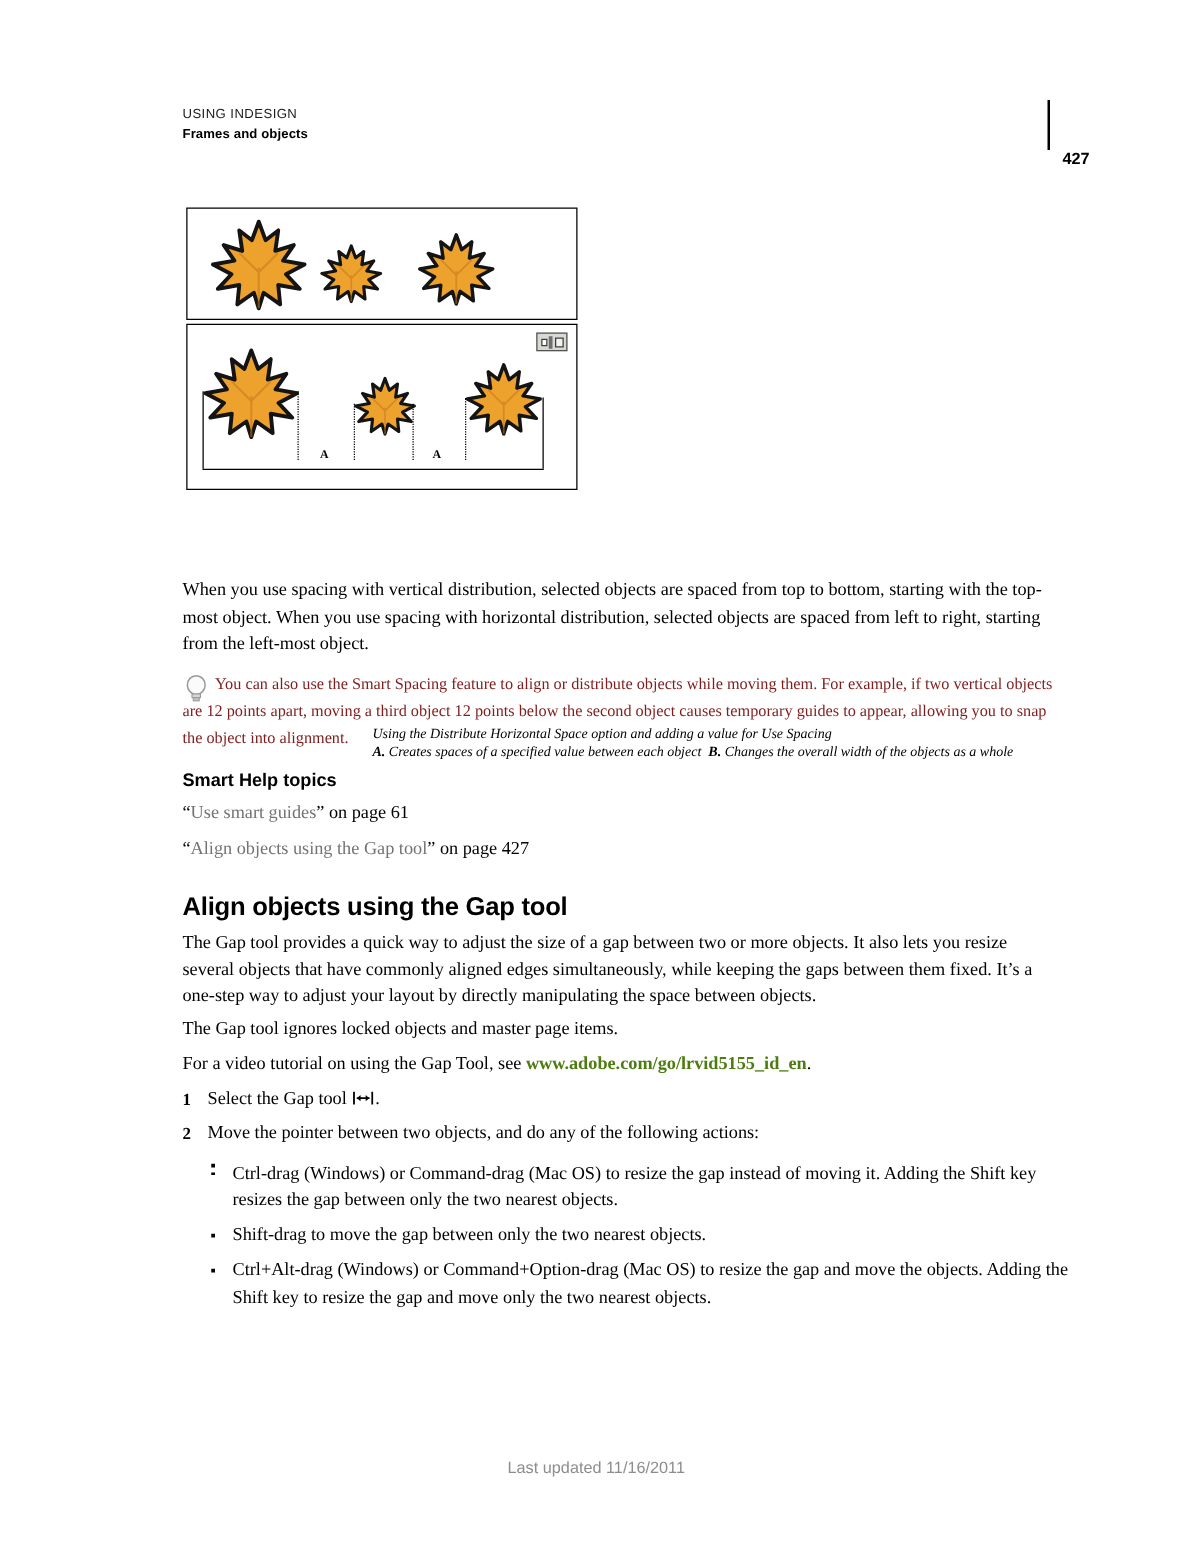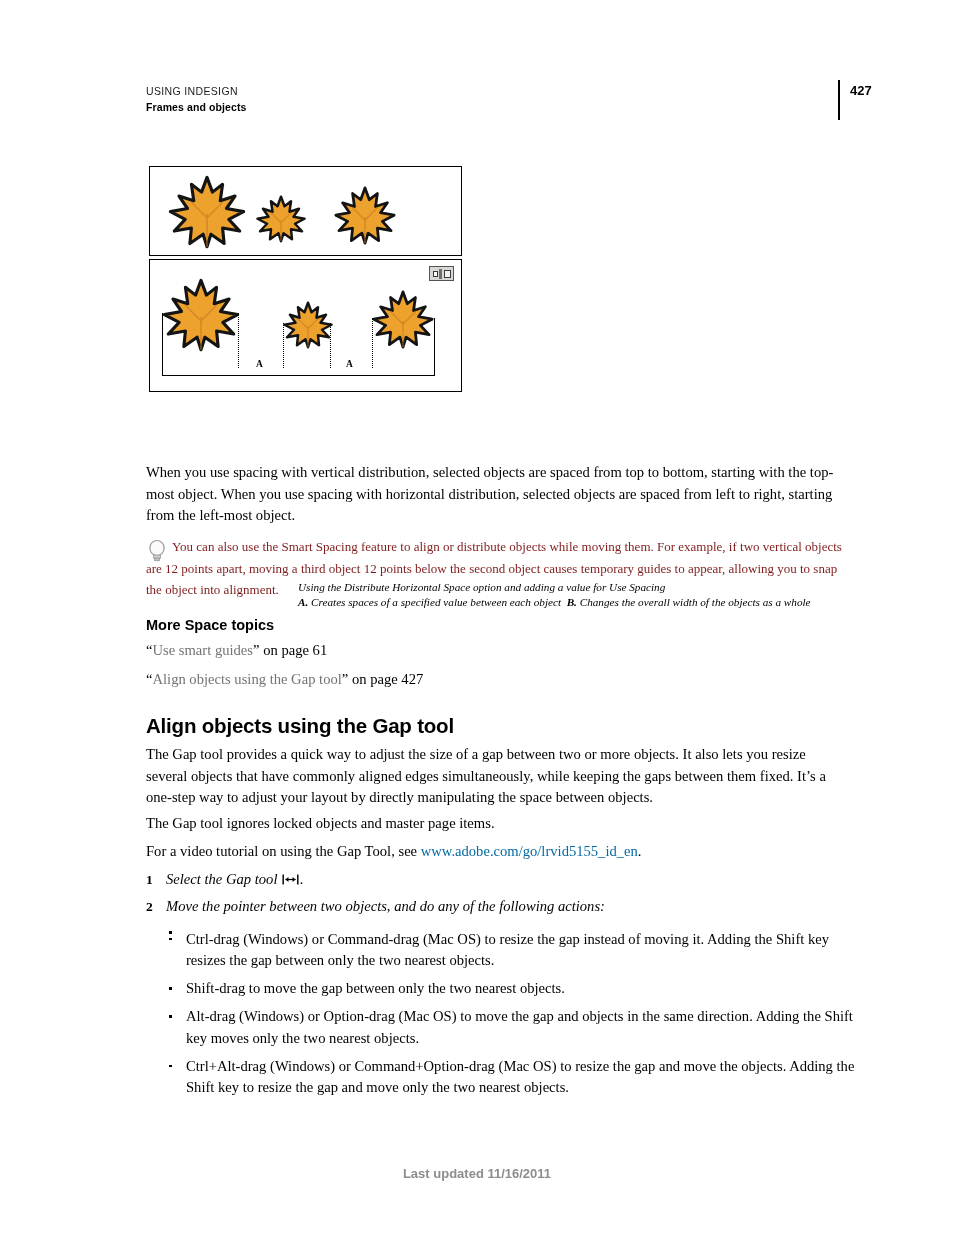--- a/index.html
+++ b/index.html
@@ -53,20 +53,21 @@
     background: #000000;
     margin-right: 10px;
   }
   .page-number {
     font-family: "Liberation Sans", sans-serif;
     font-size: 13px;
     font-weight: bold;
     color: #000000;
     line-height: 16px;
     padding-top: 3px;
+    margin-top: 36px;
   }
 
   
   .figure {
     position: absolute;
     left: 149px;
     top: 166px;
     width: 313px;
   }
   .fig-panel {
@@ -216,40 +217,39 @@
     top: 714px;
     font-family: "Liberation Sans", sans-serif;
     font-size: 20.5px;
     font-weight: bold;
     color: #000000;
     letter-spacing: -0.2px;
   }
   .p-gap1 { left: 146px; top: 744px; width: 700px; }
   .p-gap2 { left: 146px; top: 813px; width: 700px; }
   .p-gap3 { left: 146px; top: 841px; width: 700px; }
-  .p-gap3 a { color: #0369a1; text-decoration: none; }
+  .p-gap3 a { color: #4d7c0f; text-decoration: none; font-weight: bold; }
 
   
   .step {
     position: absolute;
     left: 146px;
     width: 710px;
     font-size: 14.6px;
     line-height: 21.5px;
   }
   .step-num {
     position: absolute;
     left: 0;
     top: 0;
     font-weight: bold;
     font-size: 13.5px;
   }
   .step-body {
     margin-left: 20px;
-    font-style: italic;
   }
   .step-1 { top: 869px; }
   .step-2 { top: 896px; }
 
   .gap-icon {
     display: inline-block;
     vertical-align: -2px;
     margin: 0 1px;
     position: relative;
     width: 17px;
@@ -282,21 +282,21 @@
 
   
   .footer {
     position: absolute;
     left: 0;
     top: 1166px;
     width: 954px;
     text-align: center;
     font-family: "Liberation Sans", sans-serif;
     font-size: 13px;
-    font-weight: bold;
+    font-weight: normal;
     color: #8d8d8d;
   }
 </style>
 </head>
 <body>
 
 <div class="page-header">
   <div class="hdr-line1">USING INDESIGN</div>
   <div class="hdr-line2">Frames and objects</div>
 </div>
@@ -371,21 +371,21 @@
 
 <div class="tip">
   <svg class="tip-icon" viewBox="0 0 24 34">
     <ellipse cx="12" cy="13" rx="9.5" ry="10" fill="#fbfbfb" stroke="#9a9a9a" stroke-width="1.6"></ellipse>
     <rect x="7.5" y="22.5" width="9" height="4" fill="#d6d6d6" stroke="#9a9a9a" stroke-width="1.2"></rect>
     <rect x="8.8" y="26.5" width="6.4" height="3.4" fill="#c2c2c2" stroke="#9a9a9a" stroke-width="1.1"></rect>
   </svg>
   <div class="tip-text">You can also use the Smart Spacing feature to align or distribute objects while moving them. For example, if two vertical objects are 12 points apart, moving a third object 12 points below the second object causes temporary guides to appear, allowing you to snap the object into alignment.</div>
 </div>
 
-<div class="mh-title">More Space topics</div>
+<div class="mh-title">Smart Help topics</div>
 
 <div class="mh-link mh-1">
   <span>“</span><a href="#">Use smart guides</a><span>”</span><span> on page 61</span>
 </div>
 
 <div class="mh-link mh-2">
   <span>“</span><a href="#">Align objects using the Gap tool</a><span>”</span><span> on page 427</span>
 </div>
 
 <div class="sec-heading">Align objects using the Gap tool</div>
@@ -422,21 +422,17 @@
   <div class="bullet">
     <span class="bullet-dot"></span>
     <span>Ctrl-drag (Windows) or Command-drag (Mac OS) to resize the gap instead of moving it. Adding the Shift key resizes the gap between only the two nearest objects.</span>
   </div>
   <div class="bullet">
     <span class="bullet-dot"></span>
     <span>Shift-drag to move the gap between only the two nearest objects.</span>
   </div>
   <div class="bullet">
     <span class="bullet-dot"></span>
-    <span>Alt-drag (Windows) or Option-drag (Mac OS) to move the gap and objects in the same direction. Adding the Shift key moves only the two nearest objects.</span>
-  </div>
-  <div class="bullet">
-    <span class="bullet-dot"></span>
     <span>Ctrl+Alt-drag (Windows) or Command+Option-drag (Mac OS) to resize the gap and move the objects. Adding the Shift key to resize the gap and move only the two nearest objects.</span>
   </div>
 </div>
 
 <div class="footer">Last updated 11/16/2011</div>
 
 </body></html>

